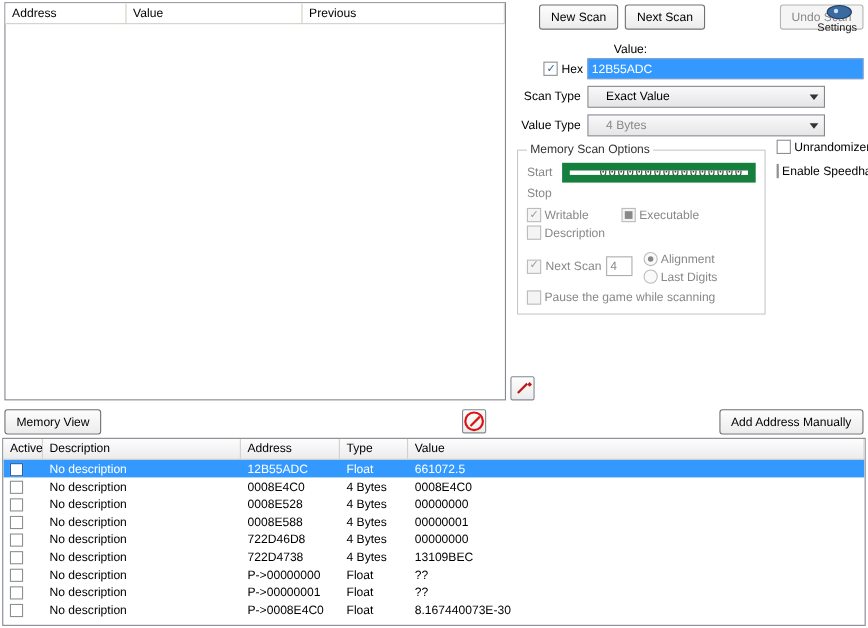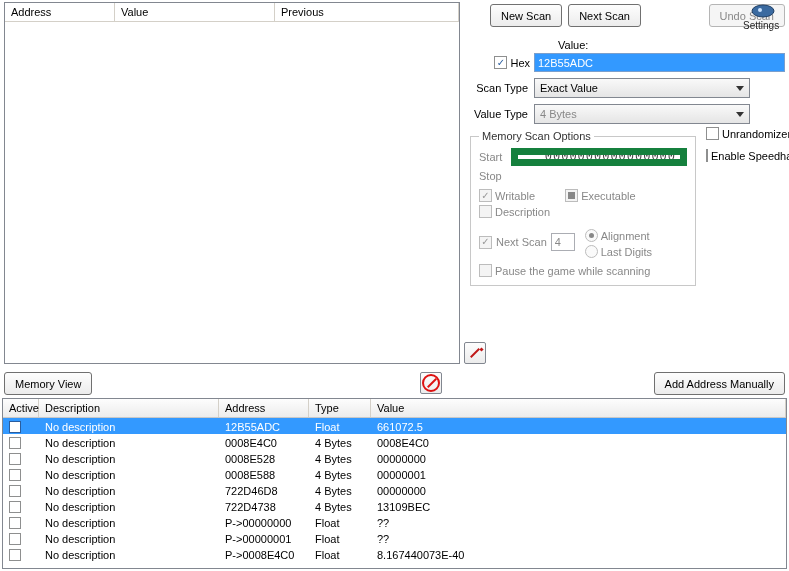--- a/index.html
+++ b/index.html
@@ -90,21 +90,21 @@
     color: #fff;
   }
   .dropdown {
     flex: 1;
     position: relative;
     border: 1px solid #828790;
     height: 20px;
     background: linear-gradient(#f9f9f9,#e5e5e5);
     display: flex;
     align-items: center;
-    padding: 0 5px;
+    padding: 0 16px;
   }
   .dropdown::after {
     content: "";
     position: absolute;
     right: 5px; top: 7px;
     border-left: 4px solid transparent;
     border-right: 4px solid transparent;
     border-top: 5px solid #333;
   }
   .dropdown.narrow { width: 216px; flex: none; }
@@ -426,16 +426,16 @@
         <div class="c c-type">Float</div>
         <div class="c c-value">??</div>
       </div>
       <div class="arow">
         <div class="c c-active">
           <span class="rchk"></span>
         </div>
         <div class="c c-desc">No description</div>
         <div class="c c-addr">P-&gt;0008E4C0</div>
         <div class="c c-type">Float</div>
-        <div class="c c-value">8.167440073E-40</div>
+        <div class="c c-value">8.167440073E-30</div>
       </div>
     </div>
 </div>
 
 </body></html>

